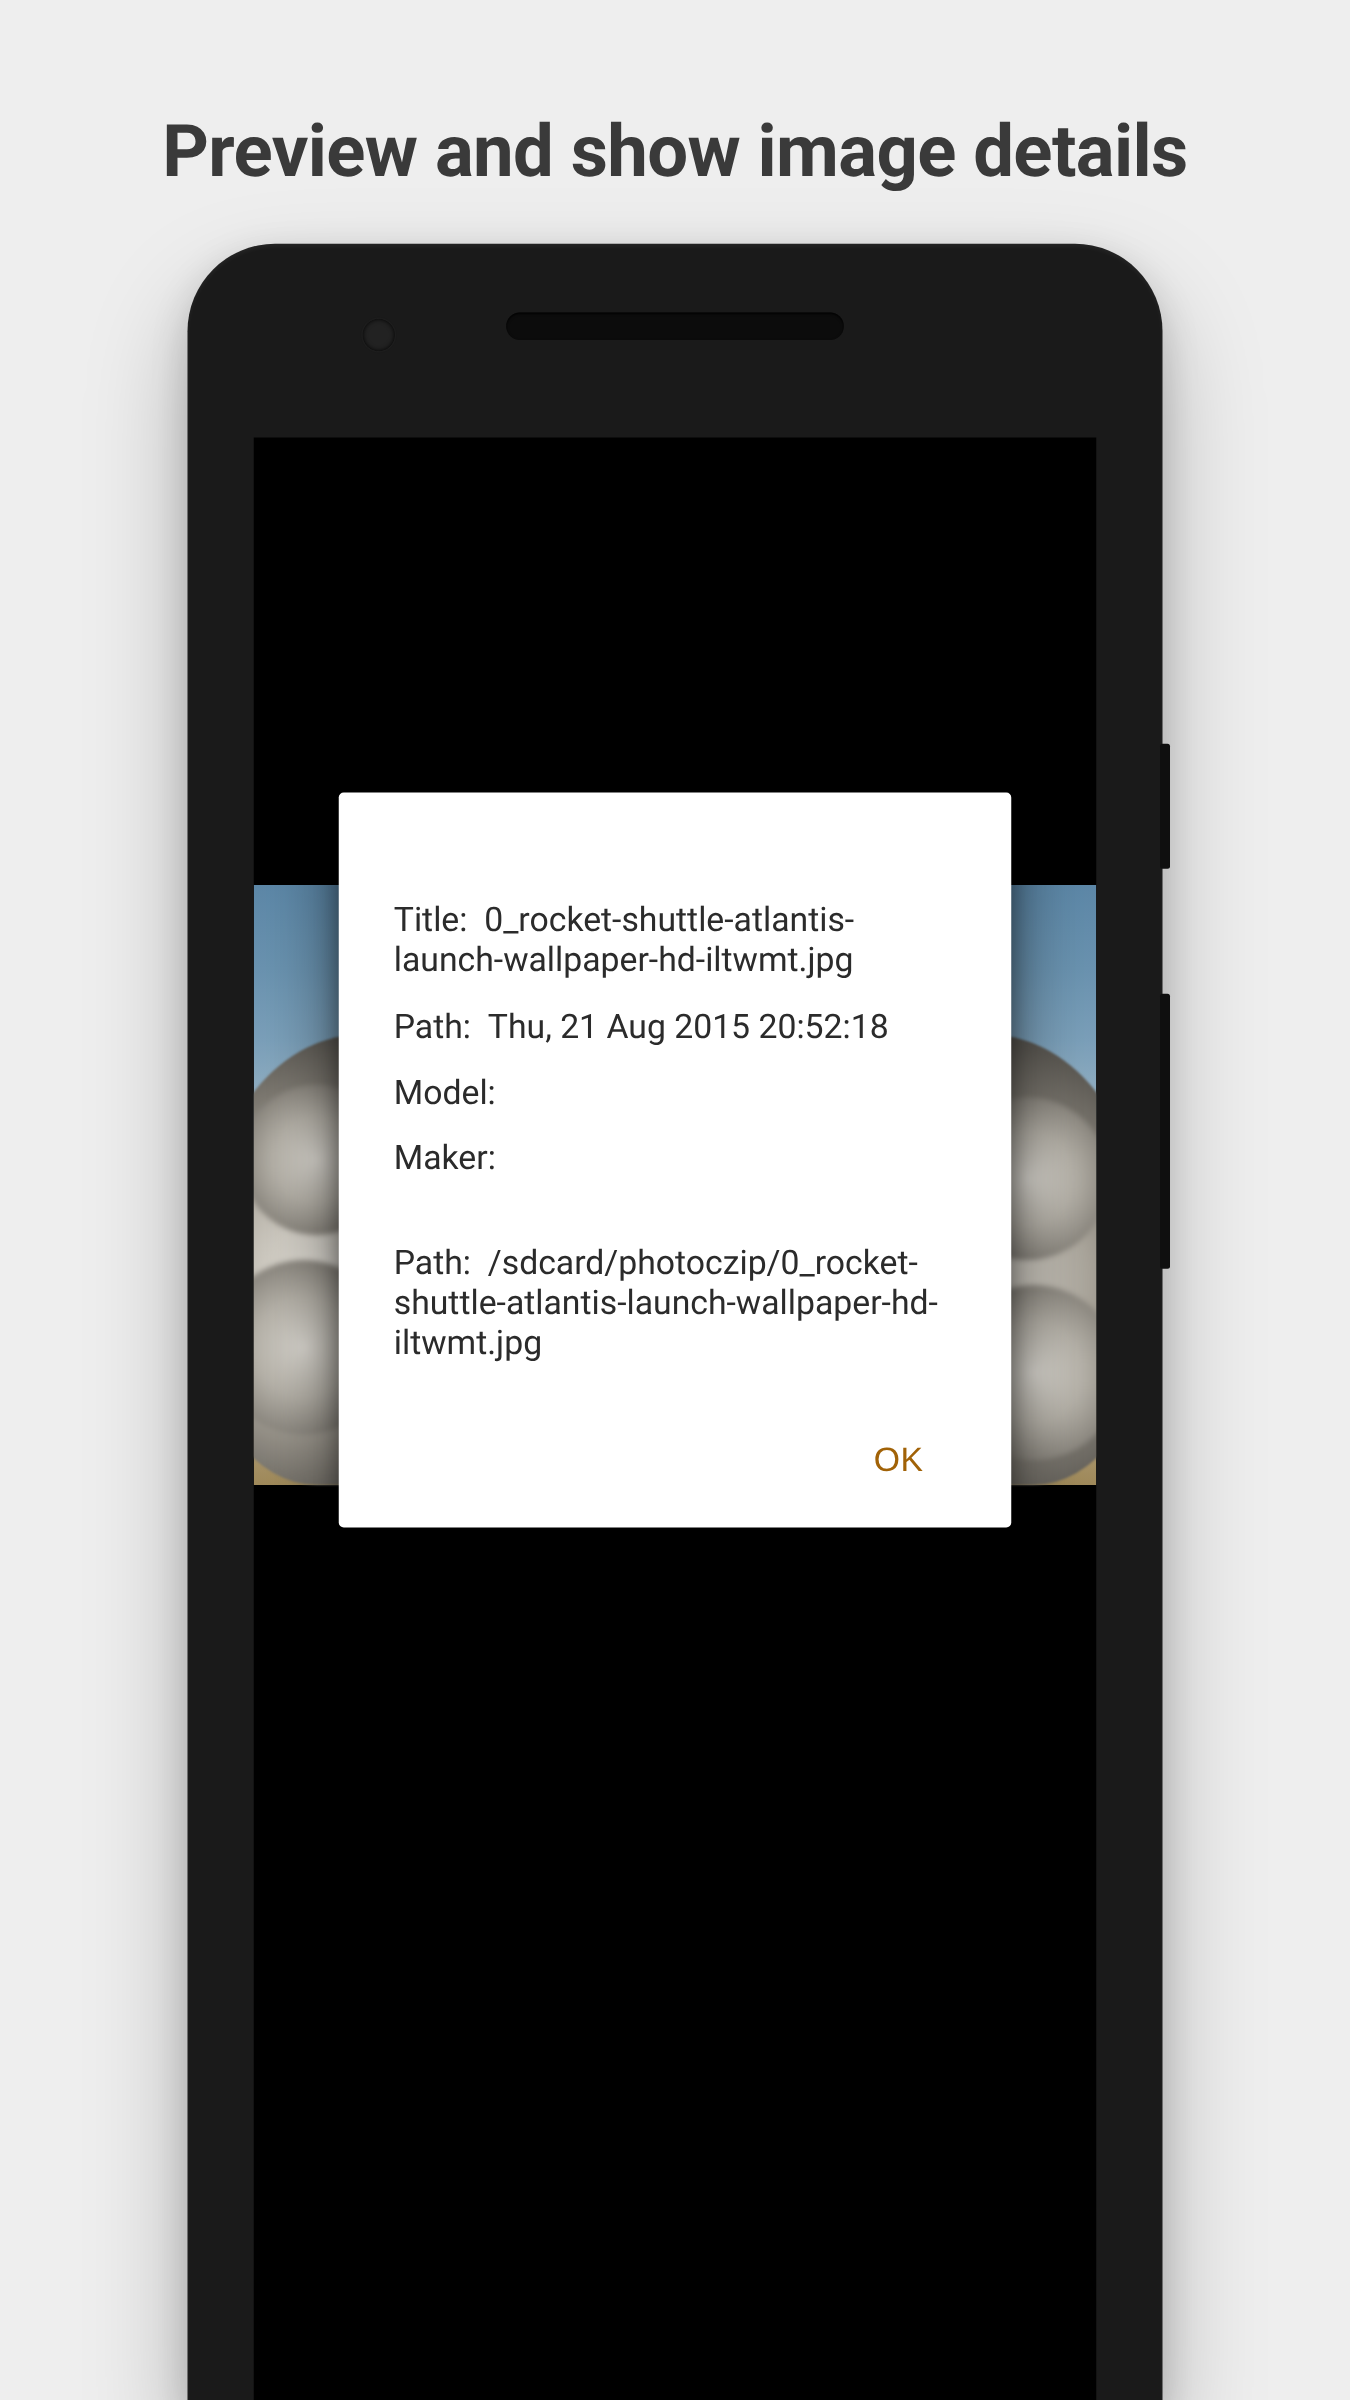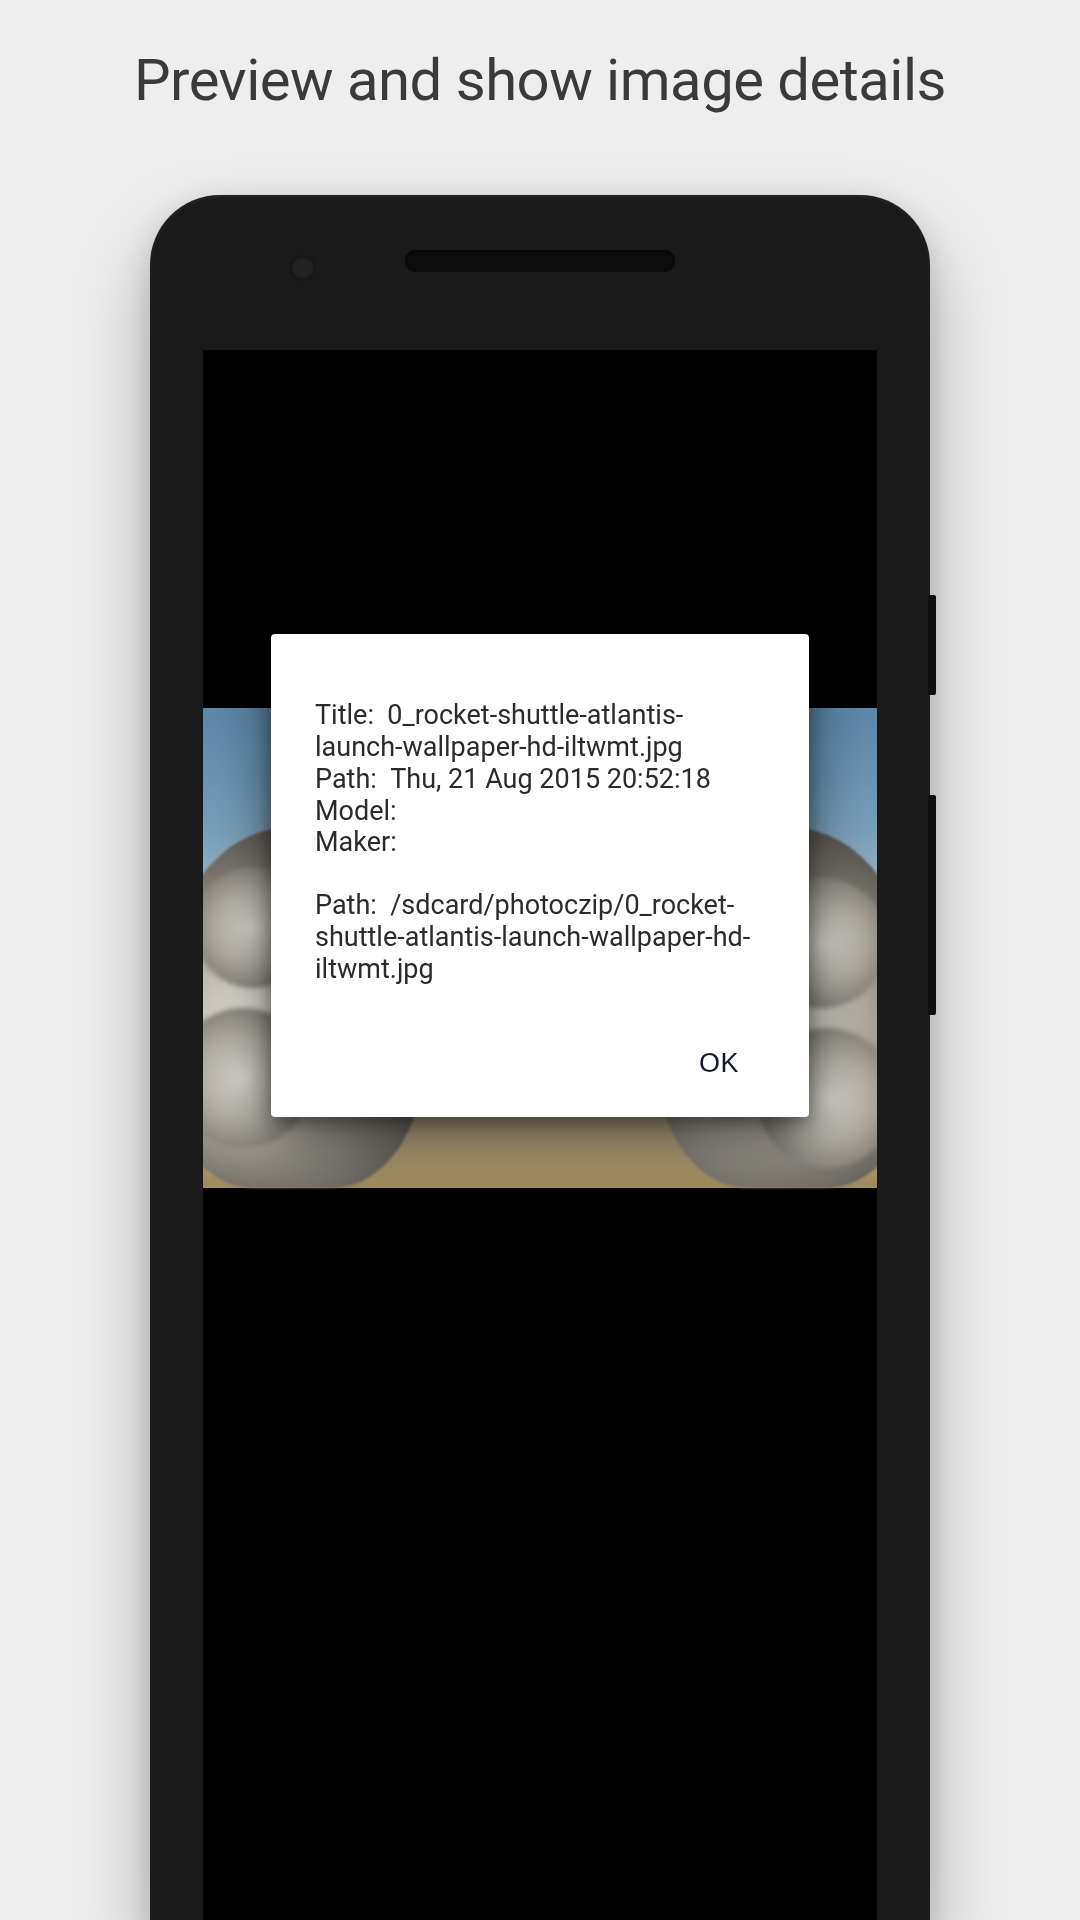--- a/index.html
+++ b/index.html
@@ -6,24 +6,24 @@
   html, body { width: 1080px; height: 1920px; }
   body {
     background: #eeeeee;
     font-family: Roboto, "Helvetica Neue", Arial, sans-serif;
     overflow: hidden;
     position: relative;
   }
 
   .page-title {
     font-size: 58px;
-    font-weight: 400;
+    font-weight: 700;
     color: #3a3a3a;
     text-align: center;
-    padding-top: 46px;
+    padding-top: 88px;
     letter-spacing: -0.5px;
   }
 
   .phone-wrap {
     position: absolute;
     left: 50%;
     transform: translateX(-50%);
     top: 195px;
   }
 
@@ -113,36 +113,36 @@
     border-radius: 4px;
     box-shadow: 0 20px 60px rgba(0,0,0,0.55), 0 6px 18px rgba(0,0,0,0.35);
     padding: 66px 44px 22px 44px;
   }
   .dialog-content {
     font-size: 27px;
     line-height: 1.18;
     color: #2b2b2b;
     word-wrap: break-word;
   }
-  .dialog-content .row { display: block; }
+  .dialog-content .row { display: block; margin-top: 21px; }
   .dialog-content .gap { height: 31px; }
   .lbl { }
   .val { }
 
   .dialog-actions {
     margin-top: 54px;
     display: flex;
     justify-content: flex-end;
     padding-right: 22px;
     padding-bottom: 8px;
   }
   .ok-btn {
     background: none;
     border: none;
-    color: #0f172a;
+    color: #a16207;
     font-size: 27px;
     font-weight: 500;
     letter-spacing: 0.5px;
     cursor: pointer;
     padding: 8px 4px;
   }
 </style>
 </head>
 <body>
 

